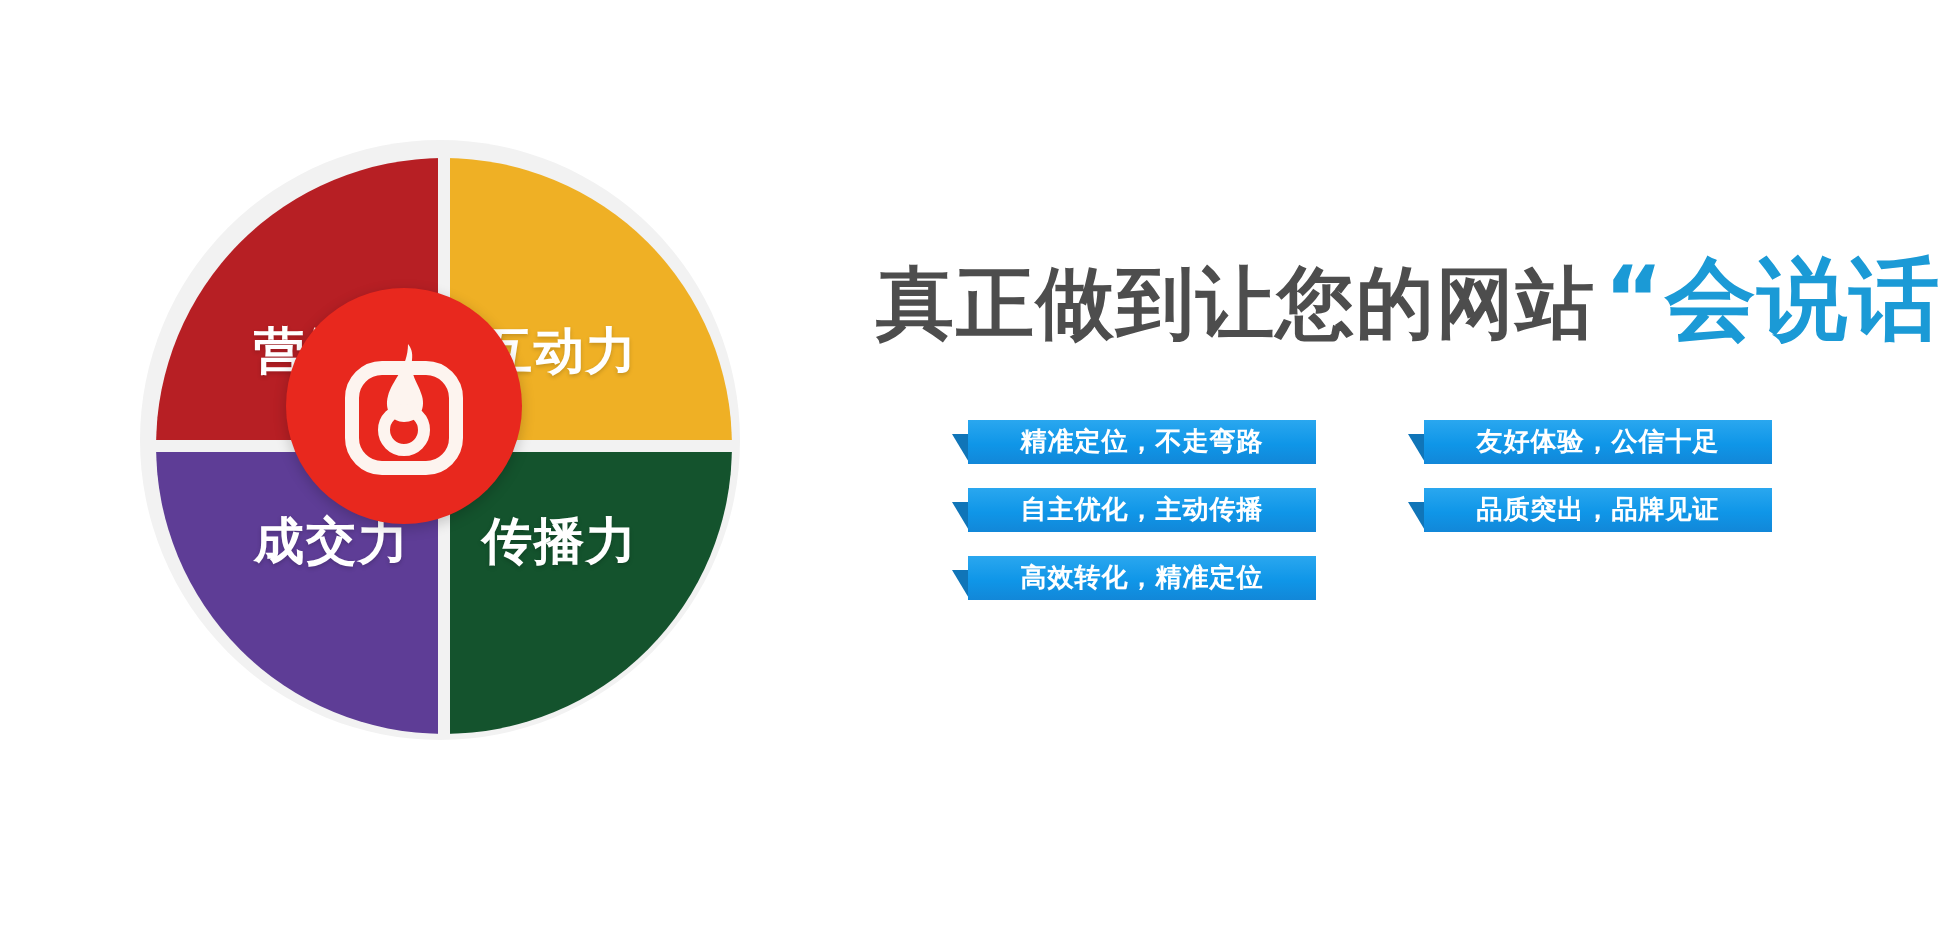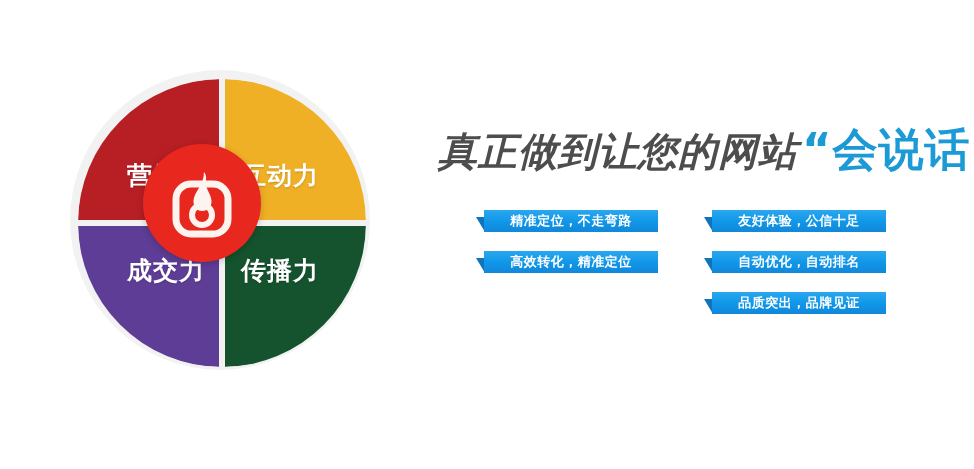--- a/index.html
+++ b/index.html
@@ -89,42 +89,41 @@
     height: 62px;
     display: flex;
     align-items: baseline;
     white-space: nowrap;
   }
   #headline-lead {
     font-size: 39px;
     font-weight: bold;
     color: #4d4d4d;
     letter-spacing: 1px;
-    font-style: italic;
   }
   #headline-accent {
     font-size: 45px;
     font-weight: bold;
     color: #1b9ad6;
     letter-spacing: 1px;
     margin-left: 4px;
   }
 
   
   #tags {
     position: absolute;
     left: 476px;
     top: 210px;
     display: flex;
     gap: 46px;
   }
   .tag-col {
     display: flex;
     flex-direction: column;
-    gap: 19px;
+    gap: 12px;
   }
   .tag {
     position: relative;
     width: 182px;
     height: 22px;
   }
   .tag-fold {
     position: absolute;
     left: 0;
     top: 7px;
@@ -203,39 +202,39 @@
   <div class="tag-col">
     <div class="tag">
       <span class="tag-fold"></span>
       <span class="tag-body">
         <span class="tag-text">精准定位，不走弯路</span>
       </span>
     </div>
     <div class="tag">
       <span class="tag-fold"></span>
       <span class="tag-body">
+        <span class="tag-text">自主优化，主动传播</span>
+      </span>
+    </div>
+    <div class="tag">
+      <span class="tag-fold"></span>
+      <span class="tag-body">
         <span class="tag-text">高效转化，精准定位</span>
       </span>
     </div>
   </div>
 
   <div class="tag-col">
     <div class="tag">
       <span class="tag-fold"></span>
       <span class="tag-body">
         <span class="tag-text">友好体验，公信十足</span>
       </span>
     </div>
     <div class="tag">
       <span class="tag-fold"></span>
       <span class="tag-body">
-        <span class="tag-text">自动优化，自动排名</span>
-      </span>
-    </div>
-    <div class="tag">
-      <span class="tag-fold"></span>
-      <span class="tag-body">
         <span class="tag-text">品质突出，品牌见证</span>
       </span>
     </div>
   </div>
 
 </div>
 
 </body></html>

